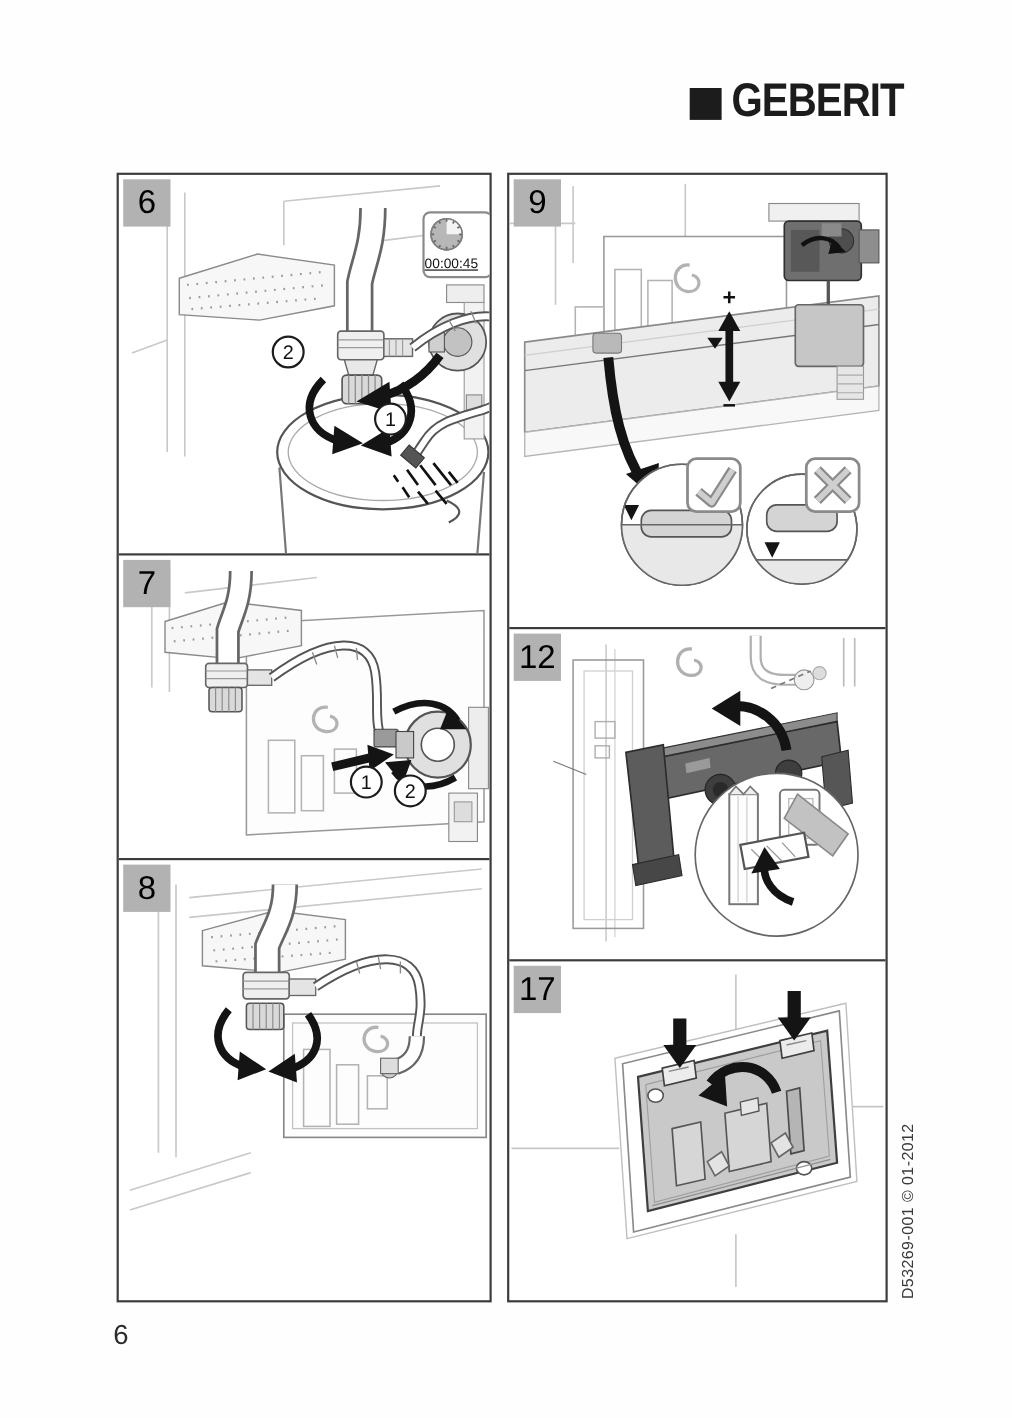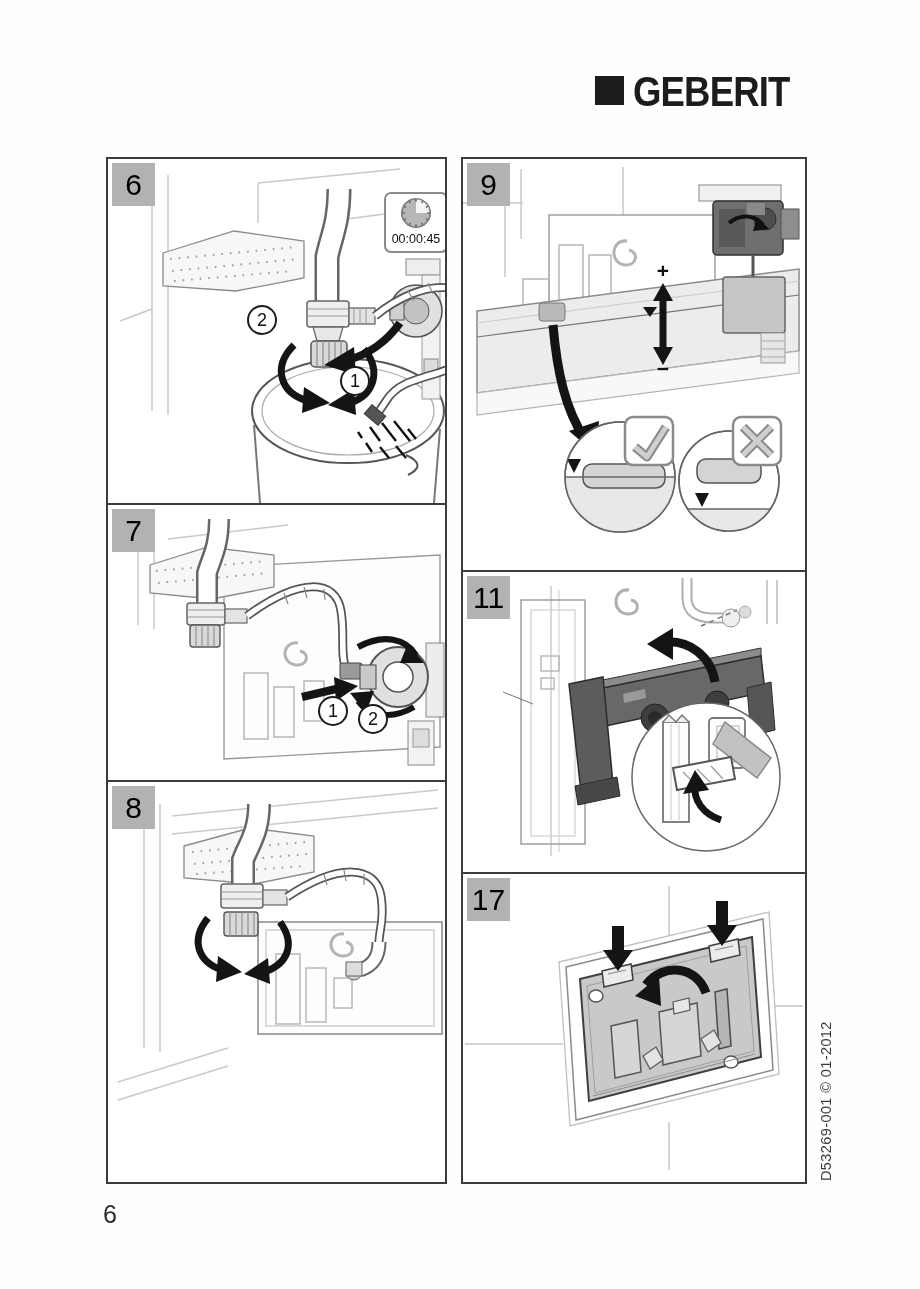--- a/index.html
+++ b/index.html
@@ -1,38 +1,38 @@
 <!DOCTYPE html>
 <html><head>
 <meta charset="utf-8">
 <style>
   html,body { margin:0; padding:0; background:#ffffff; }
   .page {
     position:relative; width:920px; height:1289px; background:#fefefe;
     font-family:"Liberation Sans", sans-serif; overflow:hidden;
   }
   
-  .logo { position:absolute; left:595px; top:70px; display:flex; align-items:flex-start; }
+  .logo { position:absolute; left:627px; top:70px; display:flex; align-items:center; }
   .logo-square { width:29px; height:29px; background:#1c1c1c; margin-top:6px; }
   .logo-text { font-size:43px; font-weight:bold; color:#1c1c1c; letter-spacing:-1px;
                transform:scaleX(0.85); transform-origin:0 50%; margin-left:9px; line-height:1; }
   
   .col { position:absolute; border:2px solid #3c3c3c; background:#fff; box-sizing:border-box; }
   .col-left  { left:106px; top:157px; width:341px; height:1027px; }
   .col-right { left:461px; top:157px; width:346px; height:1027px; }
   .sec { position:relative; border-bottom:2px solid #3c3c3c; box-sizing:border-box; overflow:hidden; }
   .sec.last { border-bottom:none; }
   .numbox { position:absolute; left:4px; top:4px; width:43px; height:43px; background:#b2b2b2;
             color:#000; font-size:30px; line-height:43px; text-align:center; z-index:4; }
   .ill { position:absolute; left:0; top:0; }
   
   .co { position:absolute; width:26px; height:26px; border:2px solid #1c1c1c; border-radius:50%;
         background:#fff; font-size:18px; line-height:26px; text-align:center; color:#111; z-index:3; }
   .timer { position:absolute; left:276px; top:33px; width:64px; height:61px; border:2px solid #8a8a8a;
-           border-radius:7px; background:#fff; text-align:center; box-sizing:border-box; z-index:3; padding-top:2px; }
+           border-radius:7px; background:#fff; box-sizing:border-box; z-index:3; padding-top:2px;text-decoration:underline; }
   .timer-text { font-size:12.5px; color:#111; margin-top:-2px; }
   .pm { position:absolute; width:24px; text-align:center; font-size:21px; font-weight:bold; color:#111; z-index:3; }
   
   .page-num { position:absolute; left:103px; top:1200px; font-size:25px; color:#2b2b2b; }
   .side-code { position:absolute; left:818px; top:1181px; width:172px; height:18px;
                transform:rotate(-90deg); transform-origin:0 0; font-size:14.5px; color:#3a3a3a;
                letter-spacing:0.4px; white-space:nowrap; }
 </style>
 </head>
 <body>
@@ -309,21 +309,21 @@
           <rect x="270" y="258" width="48" height="48" rx="8" fill="#fff" stroke="#8a8a8a" stroke-width="2.5"></rect>
           <path d="M280 268 L 308 296 M 308 268 L 280 296" stroke="#8a8a8a" stroke-width="9" fill="none"></path>
           <path d="M280 268 L 308 296 M 308 268 L 280 296" stroke="#cfcfcf" stroke-width="5" fill="none"></path>
         </g>
       </svg>
       <span class="pm" style="left:188px;top:100px">+</span>
       <span class="pm" style="left:188px;top:198px">−</span>
     </div>
 
     <div class="sec" style="height:302px">
-      <div class="numbox">11</div>
+      <div class="numbox">12</div>
       <svg class="ill" width="342" height="300" viewBox="0 0 342 300">
         <g stroke="#ccc" stroke-width="1.5" fill="none">
           <path d="M88 14 V 284"></path>
             <path d="M96 18 V 280" stroke="#ddd"></path>
           <path d="M304 8 V 52 M 314 8 V 52" stroke="#bbb"></path>
         </g>
         <g>
           <path d="M166 18 C 150 16 148 40 164 42 C 176 43 178 30 168 28" stroke="#b0b0b0" stroke-width="3" fill="none"></path>
           <path d="M224 6 L 224 26 C 224 40 234 46 250 46 L 262 46" stroke="#b0b0b0" stroke-width="11" fill="none"></path>
           <path d="M224 6 L 224 26 C 224 40 234 46 250 46 L 262 46" stroke="#fff" stroke-width="7" fill="none"></path>

